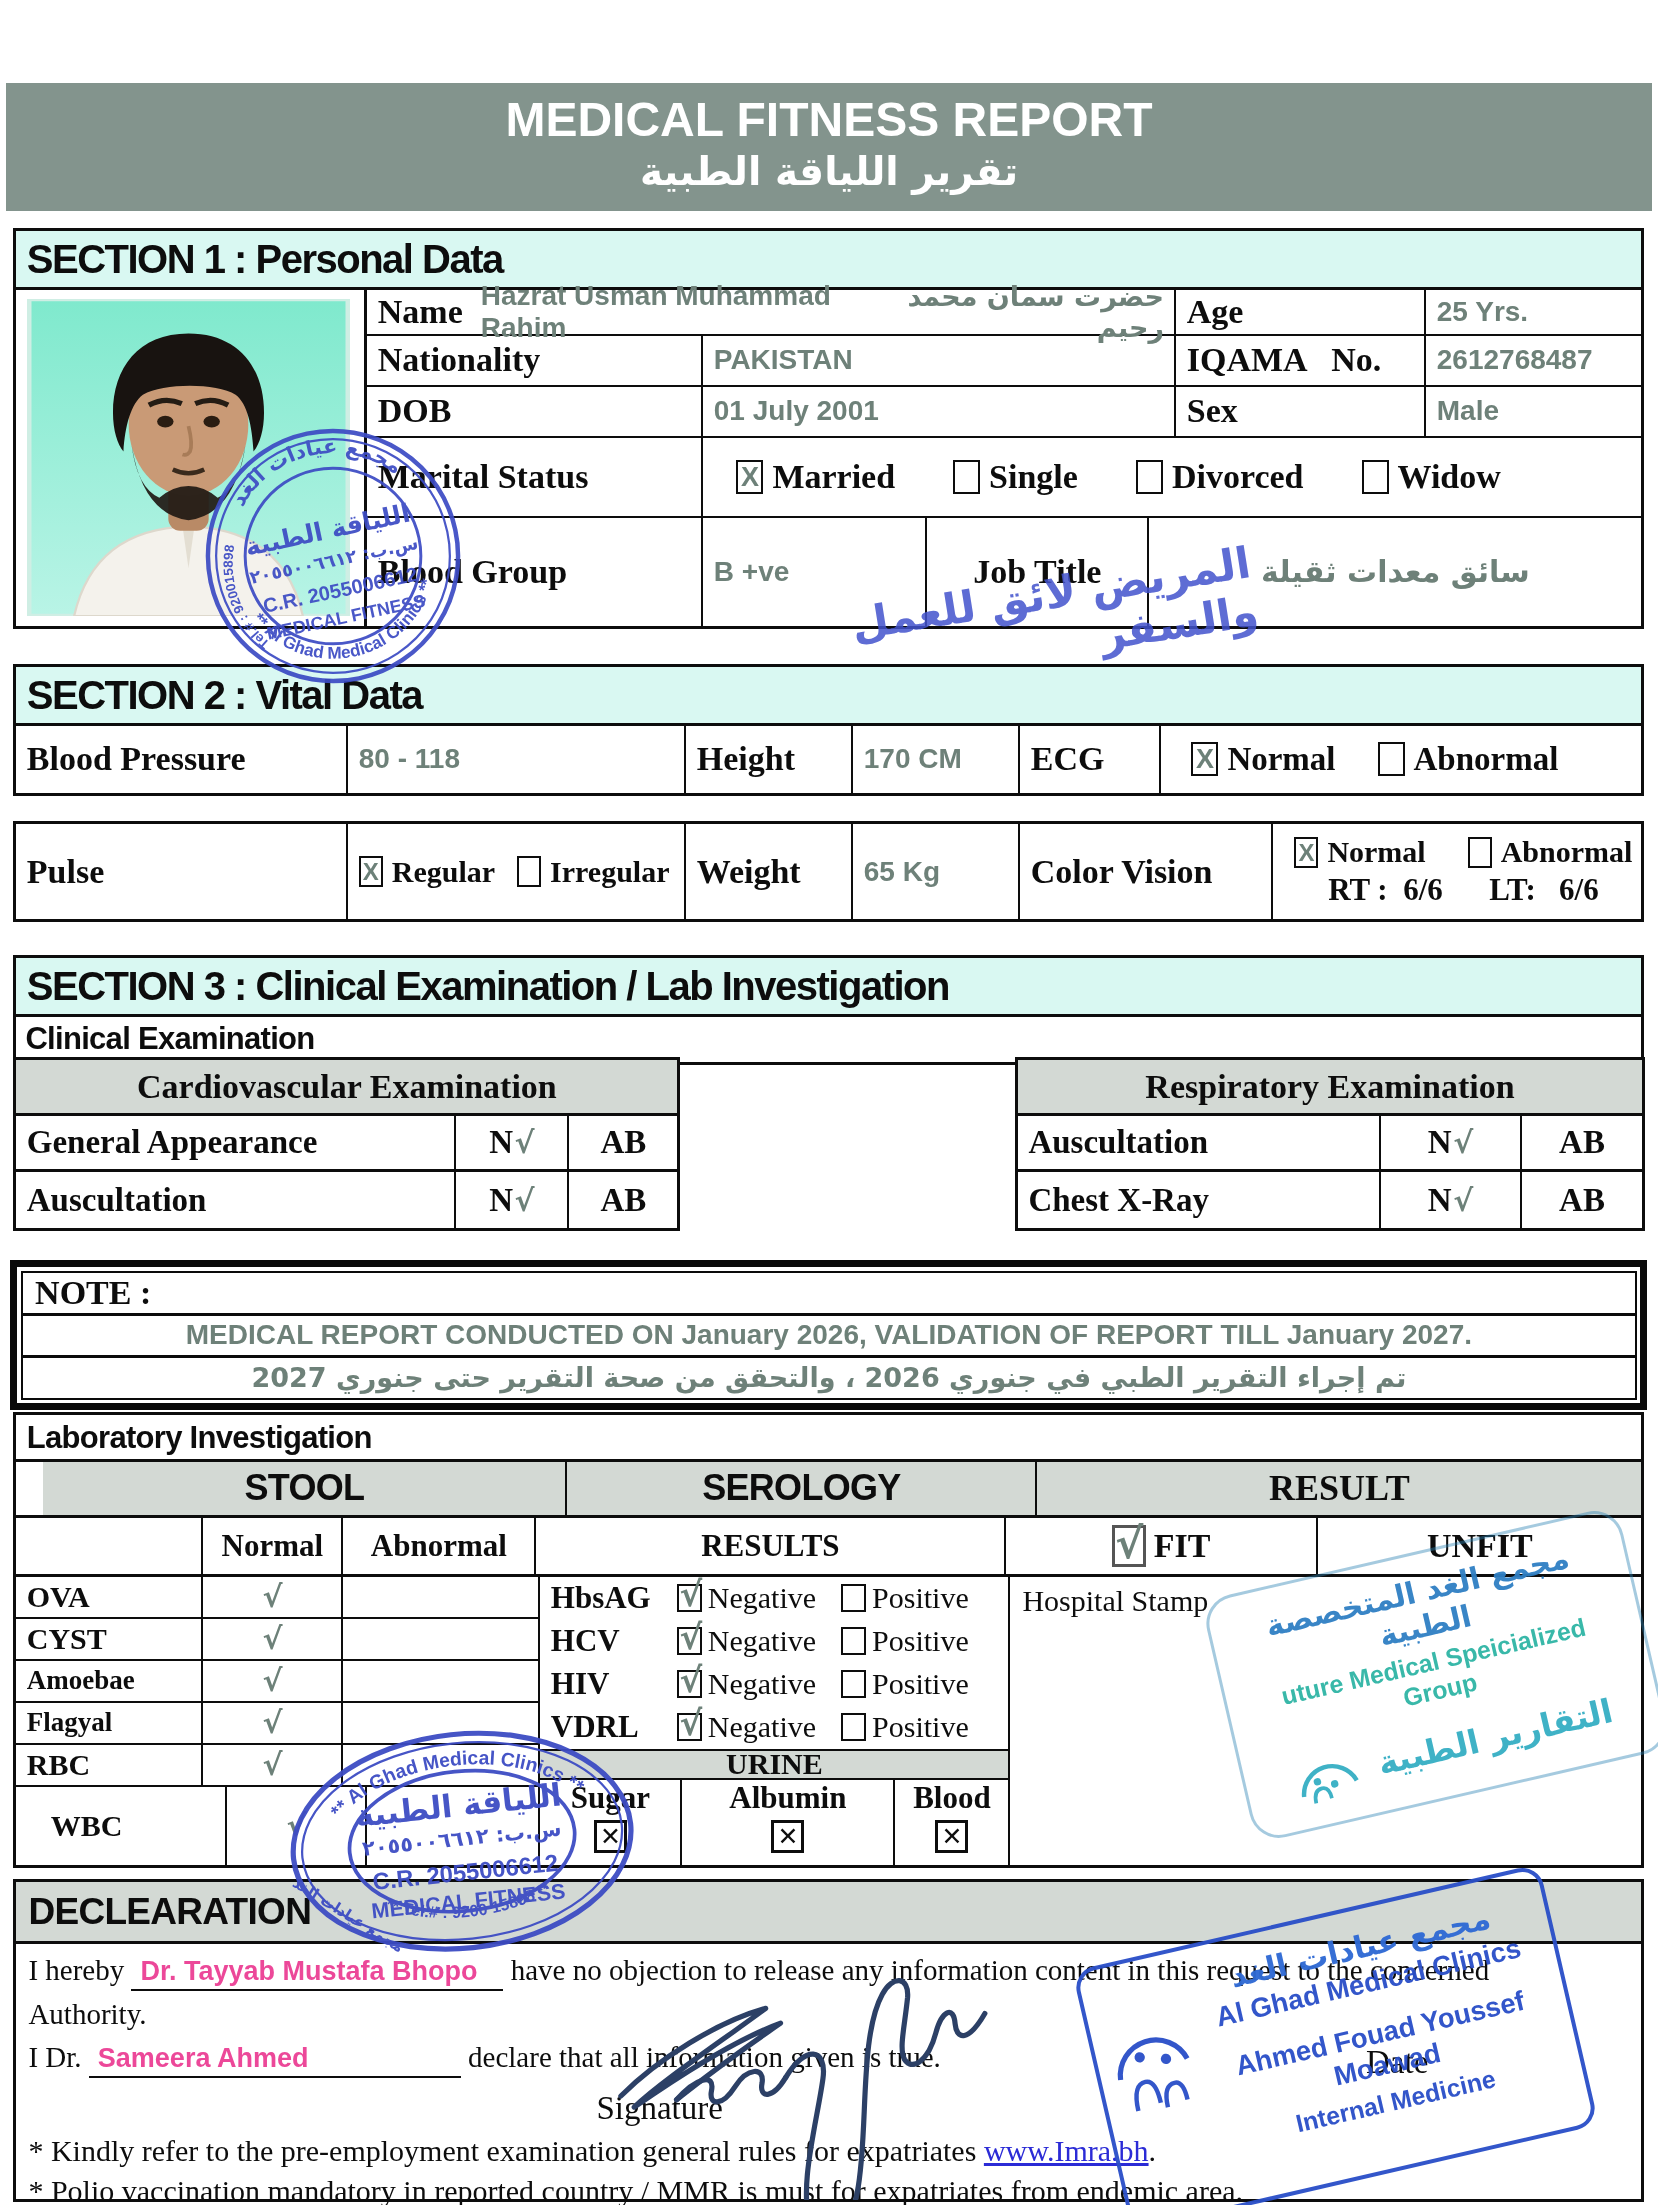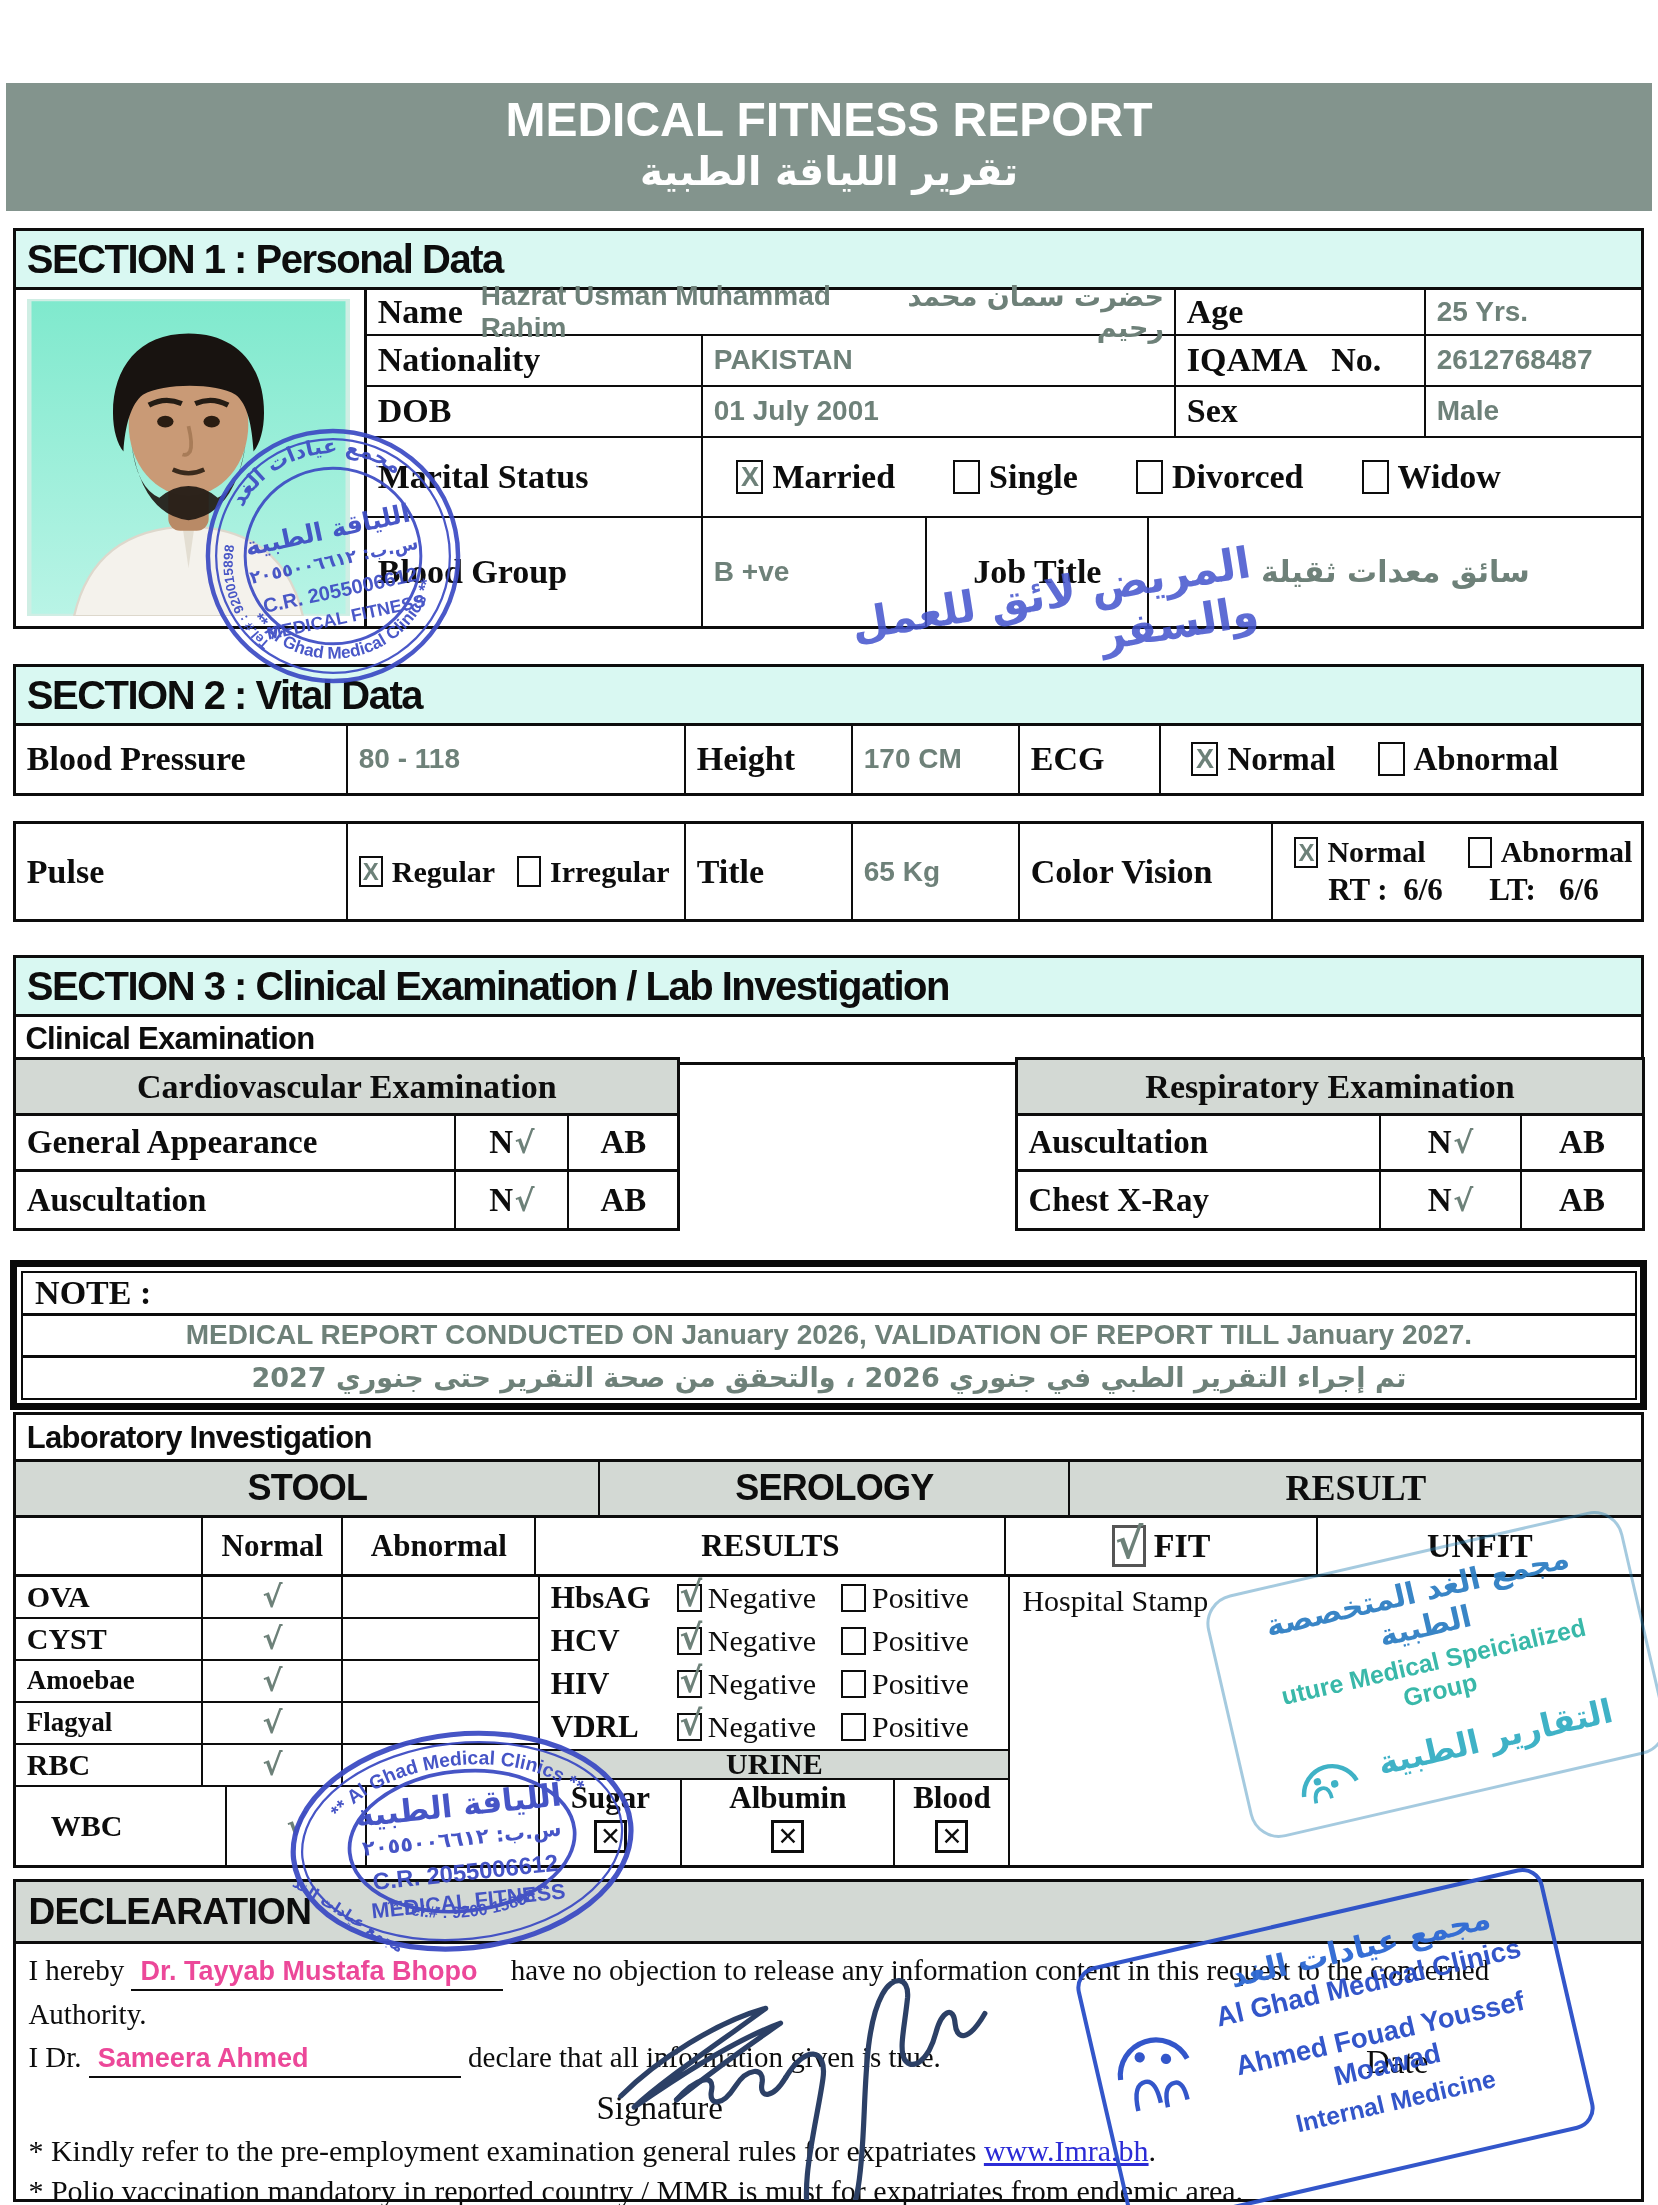--- a/index.html
+++ b/index.html
@@ -87,21 +87,21 @@
   
   .lab { top:1412px; }
   .lab-title { font-family:"Liberation Sans",sans-serif; font-weight:700; font-size:31px; letter-spacing:-0.7px;
                padding:4.5px 0 3px 10.4px; border-bottom:3px solid #0d0d0d; }
   .lab-head { height:56px; border-bottom:3px solid #0d0d0d; }
   .lab-head .gh { display:flex; align-items:center; justify-content:center; background:#d3d9d4;
                   border-right:2.2px solid #0d0d0d; }
   .lab-head .gh:last-child { border-right:none; }
   .hd-cond { font-family:"Liberation Sans",sans-serif; font-weight:700; font-size:36px; letter-spacing:-0.7px; }
   .hd-serif{ font-weight:700; font-size:36px; }
-  .w-stool { width:584px; flex:none; } .w-sero { width:470px; flex:none; } .w-res { flex:1; }
+  .w-stool { width:524px; flex:none;margin-left:27px; } .w-sero { width:470px; flex:none; } .w-res { flex:1; }
   .w-test { width:187px; flex:none; } .w-n { width:140px; flex:none; } .w-ab { width:193px; flex:none; }
   .lab-sub { height:59px; border-bottom:3px solid #0d0d0d; }
   .lab-sub .cell { font-weight:700; font-size:31px; justify-content:center; }
   .fitcell { width:312px; flex:none; border-right:2.2px solid #0d0d0d; display:flex; align-items:center; justify-content:center; }
   .fitbox { position:relative; width:34px; height:42px; border:3px solid #555; margin-right:7.4px; }
   .fitbox .tick { position:absolute; left:0px; top:-9px; font-size:42px; }
   .unfitcell { flex:1; display:flex; align-items:center; justify-content:center; font-weight:700; font-size:34px; }
   .lab-body { height:288px; }
   .stool-col { width:524px; flex:none; display:flex; flex-direction:column; border-right:2.2px solid #0d0d0d; }
   .st-row { display:flex; height:42px; border-bottom:2.2px solid #0d0d0d; }
@@ -317,21 +317,21 @@
         <span class="chkpair" style="font-size:30px;margin-right:22px">
           <span class="cb smallcb">X</span>
           <span>Regular</span>
           </span>
         <span class="chkpair" style="font-size:30px;margin-right:0">
           <span class="cb smallcb"></span>
           <span>Irregular</span>
           </span>
       </div>
       <div class="cell v-w3">
-          <span class="lbl">Title</span>
+          <span class="lbl">Weight</span>
         </div>
       <div class="cell v-w4">
           <span class="val">65 Kg</span>
         </div>
       <div class="cell v-w5b">
           <span class="lbl">Color Vision</span>
         </div>
       <div class="cell c-fl" style="padding-left:21px">
         <div class="visionwrap">
           <div class="visionline">

